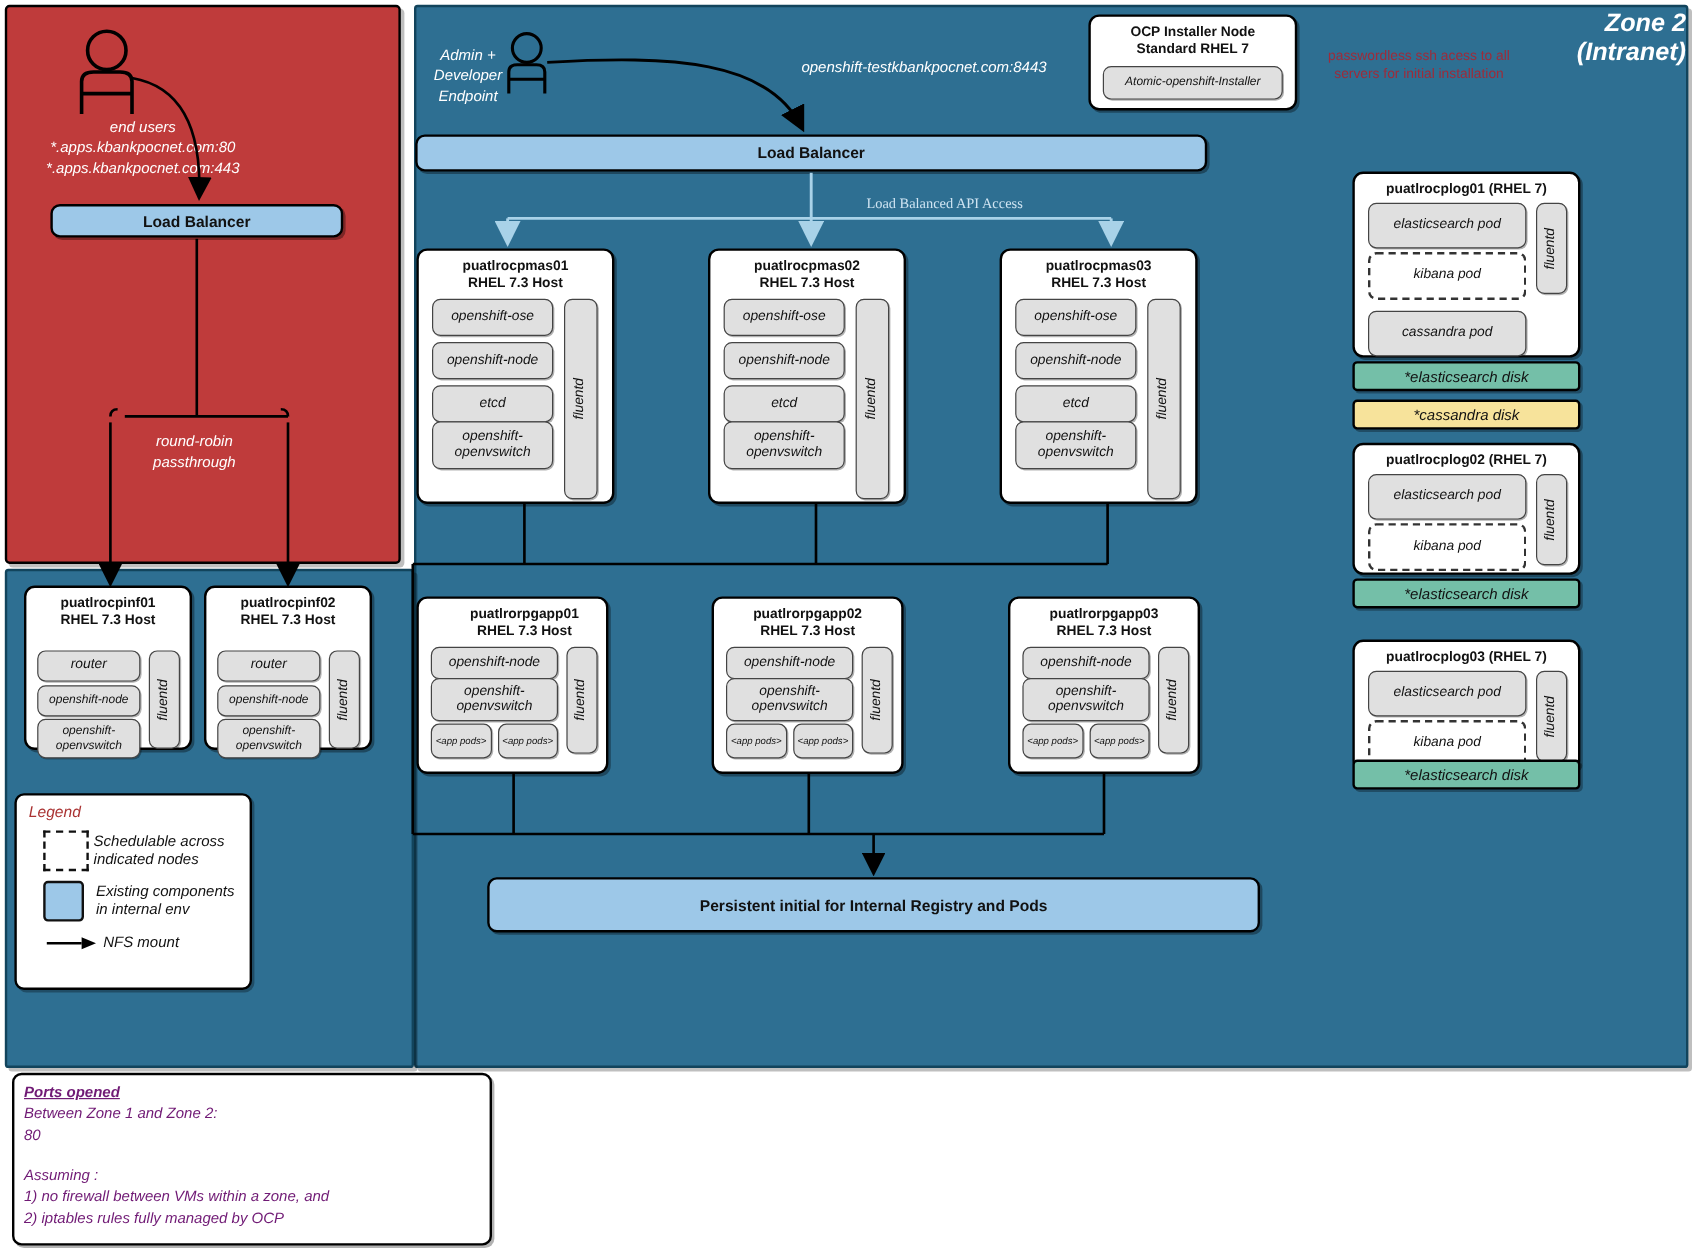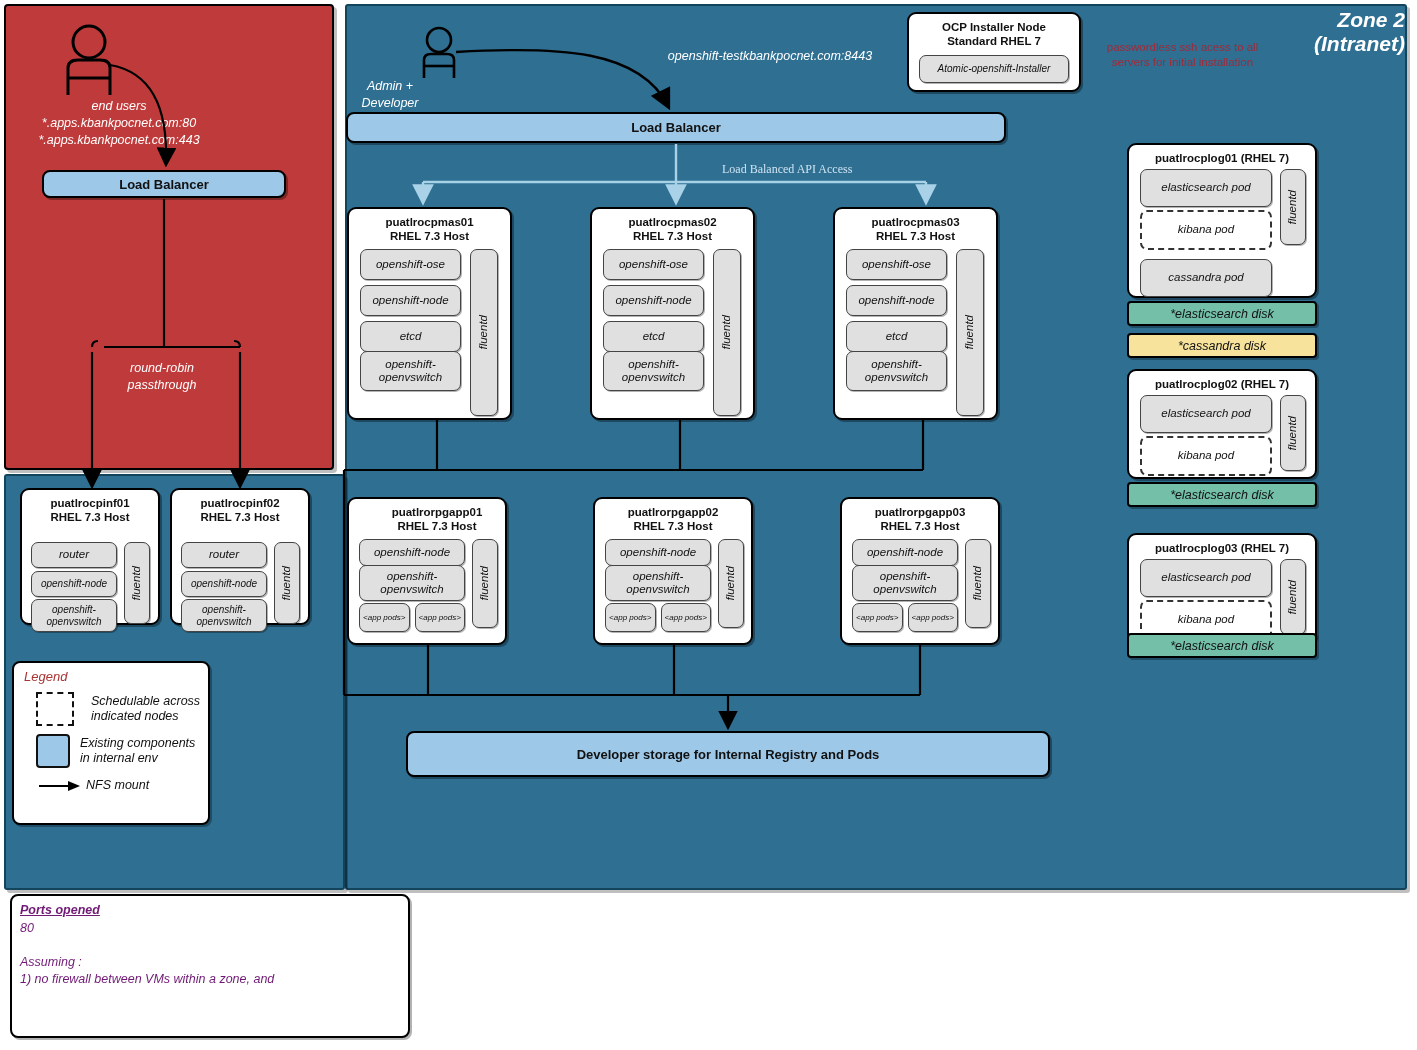--- a/index.html
+++ b/index.html
@@ -85,21 +85,21 @@
     <div class="lbl">*.apps.kbankpocnet.com:443</div>
   </div>
 
   <div class="abs lbbox" style="left:42px;top:170px;width:244px;height:28px;">Load Balancer</div>
 
   <div class="abs lbl" style="left:92px;top:360px;width:140px;">
     <div>round-robin</div>
     <div>passthrough</div>
   </div>
 
-  <div class="abs" style="left:352px;top:38px;width:76px;text-align:right;margin-top:40px;">
+  <div class="abs" style="left:352px;top:38px;width:76px;text-align:right;">
     <div class="lbl">Admin +</div>
     <div class="lbl">Developer</div>
     <div class="lbl">Endpoint</div>
   </div>
   <div class="abs lbl" style="left:655px;top:48px;width:230px;">openshift-testkbankpocnet.com:8443</div>
 
   <div class="abs host" style="left:907px;top:12px;width:174px;height:80px;">
     <div class="host-title">OCP Installer Node</div>
     <div class="host-title" style="padding-top:0;">Standard RHEL 7</div>
     <div class="comp" style="margin:6px 10px 0 10px;height:26px;font-size:10px;">Atomic-openshift-Installer</div>
@@ -259,26 +259,26 @@
     <div class="abs" style="left:11px;top:24px;width:132px;">
       <div class="comp" style="height:36px;">elasticsearch pod</div>
       <div class="comp dashed" style="height:36px;margin-top:3px;">kibana pod</div>
     </div>
     <div class="abs comp" style="left:151px;top:24px;width:26px;height:76px;">
       <span class="vert">fluentd</span>
     </div>
   </div>
   <div class="abs disk es" style="left:1127px;top:633px;width:190px;height:25px;">*elasticsearch disk</div>
 
-  <div class="abs lbbox" style="left:406px;top:731px;width:644px;height:46px;">Developer storage for Internal Registry and Pods</div>
+  <div class="abs lbbox" style="left:406px;top:731px;width:644px;height:46px;">Persistent initial for Internal Registry and Pods</div>
 
   <div class="abs panel" style="left:12px;top:661px;width:198px;height:164px;">
     <div class="legend-title" style="padding:6px 0 4px 10px;">Legend</div>
 
-    <div style="display:flex;align-items:center;gap:17px;padding:4px 0 0 22px;">
+    <div style="display:flex;align-items:center;gap:4px;padding:4px 0 0 22px;">
       <div class="sw-dashed"></div>
       <div class="legend-txt">
         <div>Schedulable across</div>
         <div>indicated nodes</div>
       </div>
     </div>
 
     <div style="display:flex;align-items:center;gap:10px;padding:8px 0 0 22px;">
       <div class="sw-blue"></div>
       <div class="legend-txt">
@@ -292,24 +292,26 @@
         <line x1="1" y1="7" x2="30" y2="7" stroke="#000" stroke-width="2"></line>
         <polygon points="30,2 42,7 30,12" fill="#000"></polygon>
       </svg>
       <div class="legend-txt">NFS mount</div>
     </div>
   </div>
 
   <div class="abs panel" style="left:10px;top:894px;width:400px;height:144px;">
     <div class="ports" style="padding:6px 0 0 8px;">
       <b>Ports opened</b>
+      <div>Between Zone 1 and Zone 2:</div>
       <div>80</div>
       <div style="height:16px;"></div>
       <div>Assuming :</div>
       <div>1) no firewall between VMs within a zone, and</div>
+      <div>2) iptables rules fully managed by OCP</div>
     </div>
   </div>
 
   <svg class="ov">
     <defs>
       <marker id="arrK" markerWidth="9" markerHeight="9" refX="7" refY="4.5" orient="auto">
         <polygon points="0,0 9,4.5 0,9" fill="#000"></polygon>
       </marker>
       <marker id="arrB" markerWidth="9" markerHeight="9" refX="7" refY="4.5" orient="auto">
         <polygon points="0,0 9,4.5 0,9" fill="#a9d2e8"></polygon>

